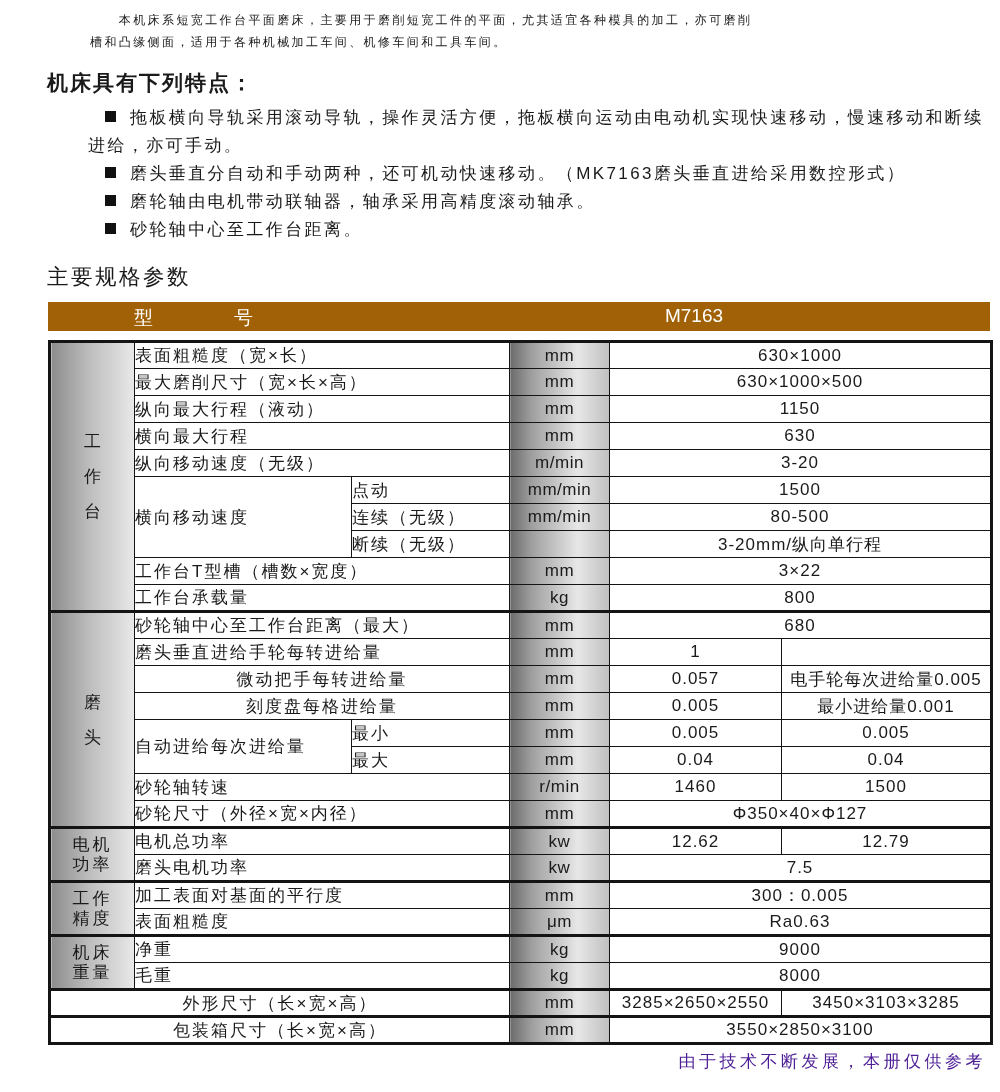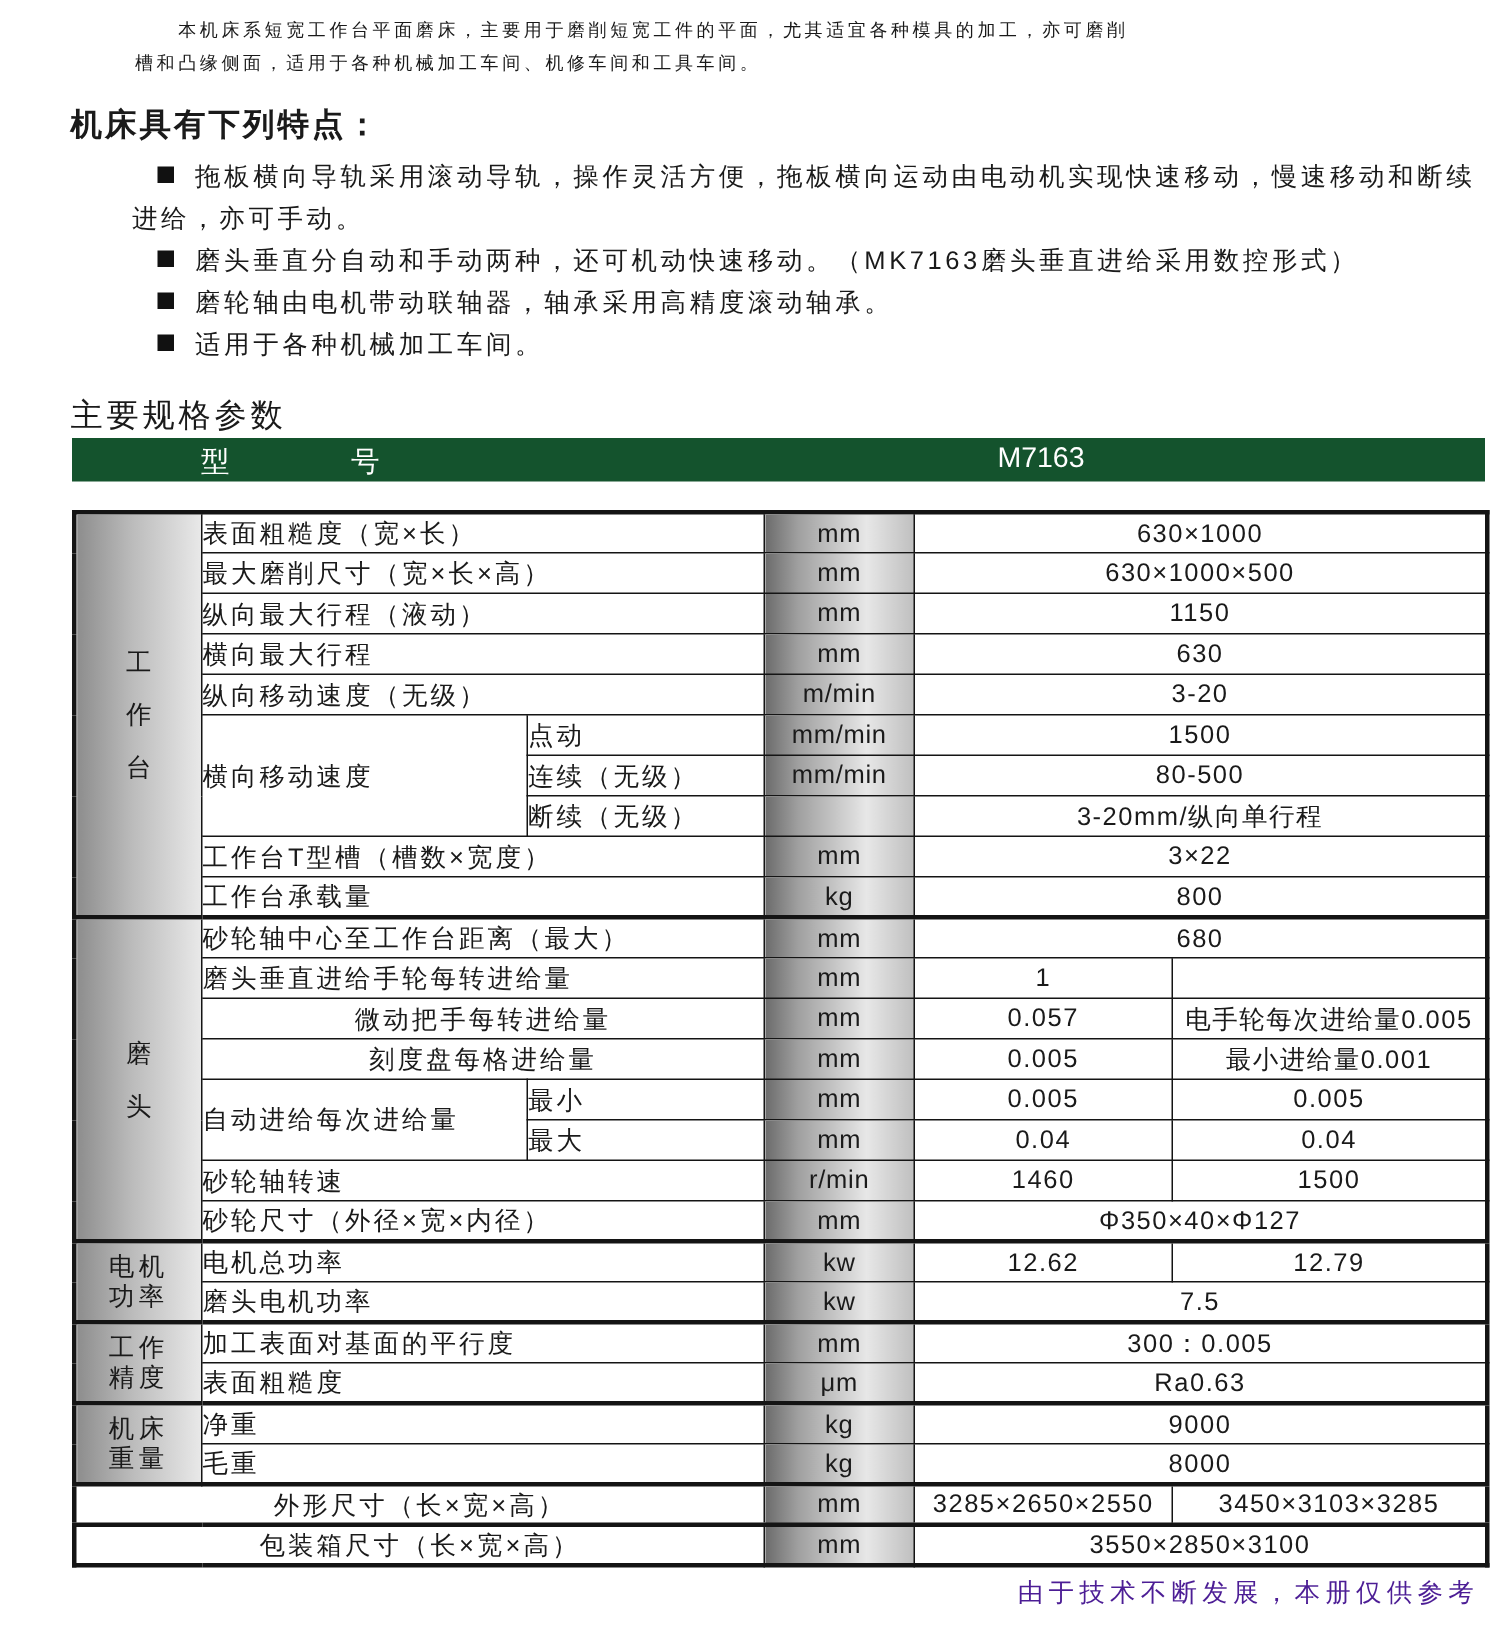--- a/index.html
+++ b/index.html
@@ -25,22 +25,22 @@
   .feature-item { white-space:pre-line; }
   .sq {
     display:inline-block; width:11px; height:11px; background:#111;
     margin:0 14px 1px 17px;
   }
   .specs-heading {
     position:absolute; top:262px; left:47px;
     font-size:21.5px; font-weight:normal; letter-spacing:2.5px;
   }
   .spec-header-bar {
-    position:absolute; top:292px; left:48px; width:942px; height:29px;
-    background:#14532d; color:#ffffff; font-size:19px;
+    position:absolute; top:302px; left:48px; width:942px; height:29px;
+    background:#a16207; color:#ffffff; font-size:19px;
   }
   .model-label { position:absolute; left:86px; top:3px; letter-spacing:1px; white-space:pre; }
   .model-m  { position:absolute; left:560px; width:172px; top:3px; text-align:center; }
   .model-mk { position:absolute; left:732px; width:210px; top:3px; text-align:center; }
   .spec-table-wrap { position:absolute; top:340px; left:48px; }
   table.spec-table {
     border-collapse:collapse; table-layout:fixed; width:942px;
     border:3px solid #141414;
   }
   table.spec-table td {
@@ -73,21 +73,21 @@
 <p class="intro">　　本机床系短宽工作台平面磨床，主要用于磨削短宽工件的平面，尤其适宜各种模具的加工，亦可磨削
 槽和凸缘侧面，适用于各种机械加工车间、机修车间和工具车间。</p>
 
 <h2 class="features-heading">机床具有下列特点：</h2>
 
 <div class="features-list">
   <div class="feature-item"><span class="sq"></span><span>拖板横向导轨采用滚动导轨，操作灵活方便，拖板横向运动由电动机实现快速移动，慢速移动和断续
 进给，亦可手动。</span></div>
   <div class="feature-item"><span class="sq"></span><span>磨头垂直分自动和手动两种，还可机动快速移动。（MK7163磨头垂直进给采用数控形式）</span></div>
   <div class="feature-item"><span class="sq"></span><span>磨轮轴由电机带动联轴器，轴承采用高精度滚动轴承。</span></div>
-  <div class="feature-item"><span class="sq"></span><span>适用于各种机械加工车间。</span></div>
+  <div class="feature-item"><span class="sq"></span><span>砂轮轴中心至工作台距离。</span></div>
 </div>
 
 <h2 class="specs-heading">主要规格参数</h2>
 
 <div class="spec-header-bar">
   <span class="model-label">型　　　　号</span>
   <span class="model-m">M7163</span>
 </div>
 
 <div class="spec-table-wrap">

